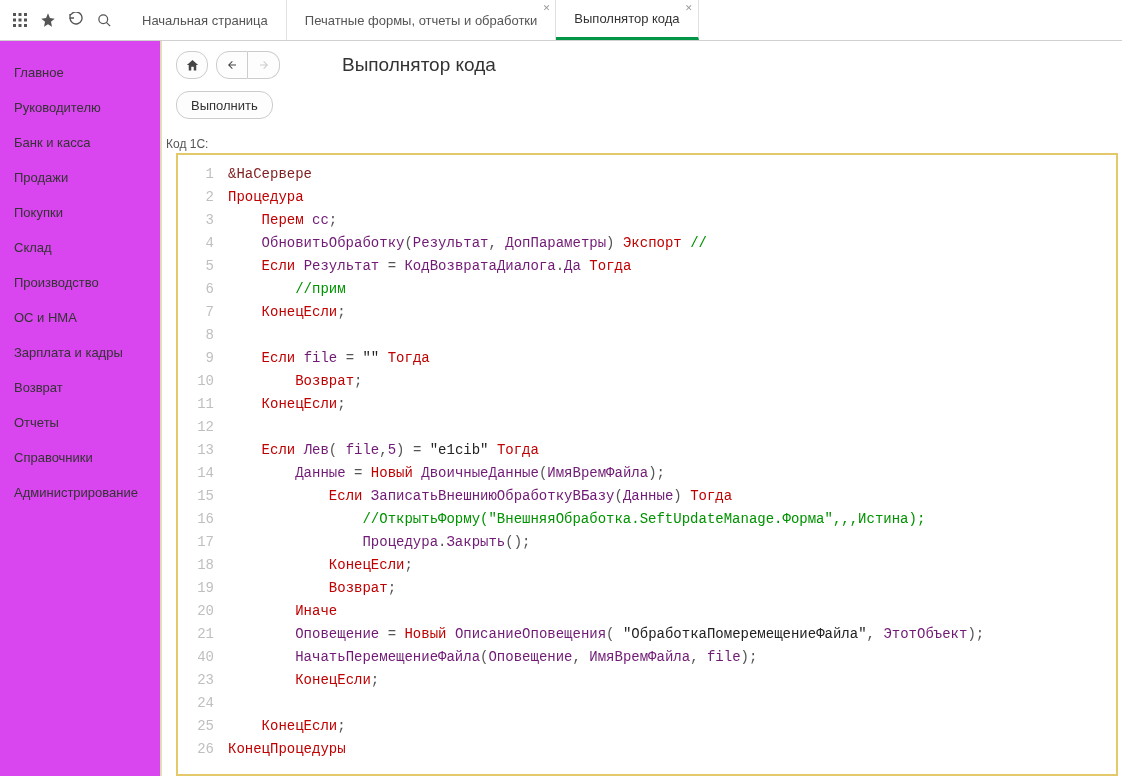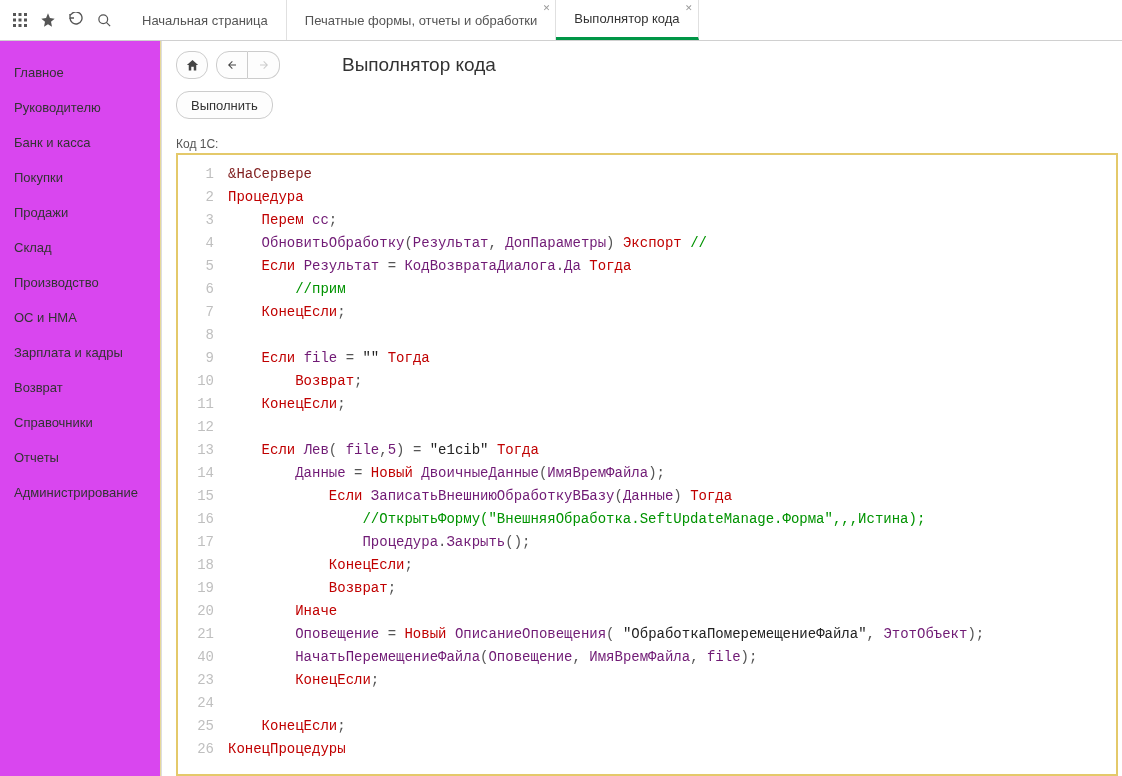--- a/index.html
+++ b/index.html
@@ -19,21 +19,21 @@
   .head-row { display: flex; align-items: center; gap: 8px; }
   .btn-ic, .btn { height: 28px; border: 1px solid #ccc; background: #fdfdfd; border-radius: 13px; display: inline-flex; align-items: center; justify-content: center; cursor: pointer; }
   .btn-ic { width: 32px; color: #444; }
   .btn-group { display: inline-flex; }
   .btn-group .btn-ic:first-child { border-top-right-radius:0; border-bottom-right-radius:0; }
   .btn-group .btn-ic:last-child { border-top-left-radius:0; border-bottom-left-radius:0; border-left:none; }
   .btn-ic.disabled { color: #bbb; cursor: default; }
   .page-title { font-size: 19px; color: #333; margin-left: 54px; }
   .head-row2 { margin-top: 12px; }
   .btn { padding: 0 14px; font-size: 13px; color: #333; }
-  .codelabel { margin-top: 10px; font-size: 12px; color: #555; padding-left: 14px; }
+  .codelabel { margin-top: 10px; font-size: 12px; color: #555; padding-left: 4px; }
   .code-wrap { border: 2px solid #e4c96a; margin: 2px 4px 0 14px; flex:1; overflow: hidden; background:#fff; }
   .code-area { font-family: "Courier New", monospace; font-size: 14px; line-height: 23px; padding: 8px 4px 8px 0; height:100%; overflow:auto; }
   .code-line { display: flex; white-space: pre; }
   .lnum { width: 50px; text-align: right; padding-right: 14px; color: #bfbfbf; user-select: none; flex-shrink:0; }
   .tok-dir { color: #7f1d1d; }
   .tok-kw { color: #c00000; }
   .tok-id { color: #701a75; }
   .tok-str { color: #222; }
   .tok-cm { color: #009300; }
   .tok-pn { color: #555; }
@@ -90,29 +90,29 @@
         <span class="close">✕</span>
       </div>
     </div>
 </div>
 
 <div class="body">
   <div class="sidebar" id="sidebar">
       <div class="nav-item">Главное</div>
       <div class="nav-item">Руководителю</div>
       <div class="nav-item">Банк и касса</div>
+      <div class="nav-item">Продажи</div>
       <div class="nav-item">Покупки</div>
-      <div class="nav-item">Продажи</div>
       <div class="nav-item">Склад</div>
       <div class="nav-item">Производство</div>
       <div class="nav-item">ОС и НМА</div>
       <div class="nav-item">Зарплата и кадры</div>
       <div class="nav-item">Возврат</div>
+      <div class="nav-item">Отчеты</div>
       <div class="nav-item">Справочники</div>
-      <div class="nav-item">Отчеты</div>
       <div class="nav-item">Администрирование</div>
     </div>
 
   <div class="main">
     <div class="main-head">
       <div class="head-row">
         <div class="btn-ic">
           <svg width="15" height="15" viewBox="0 0 24 24" fill="#444">
               <path d="M12 3l9 8h-3v9h-4v-6h-4v6H6v-9H3z"></path>
             </svg>

